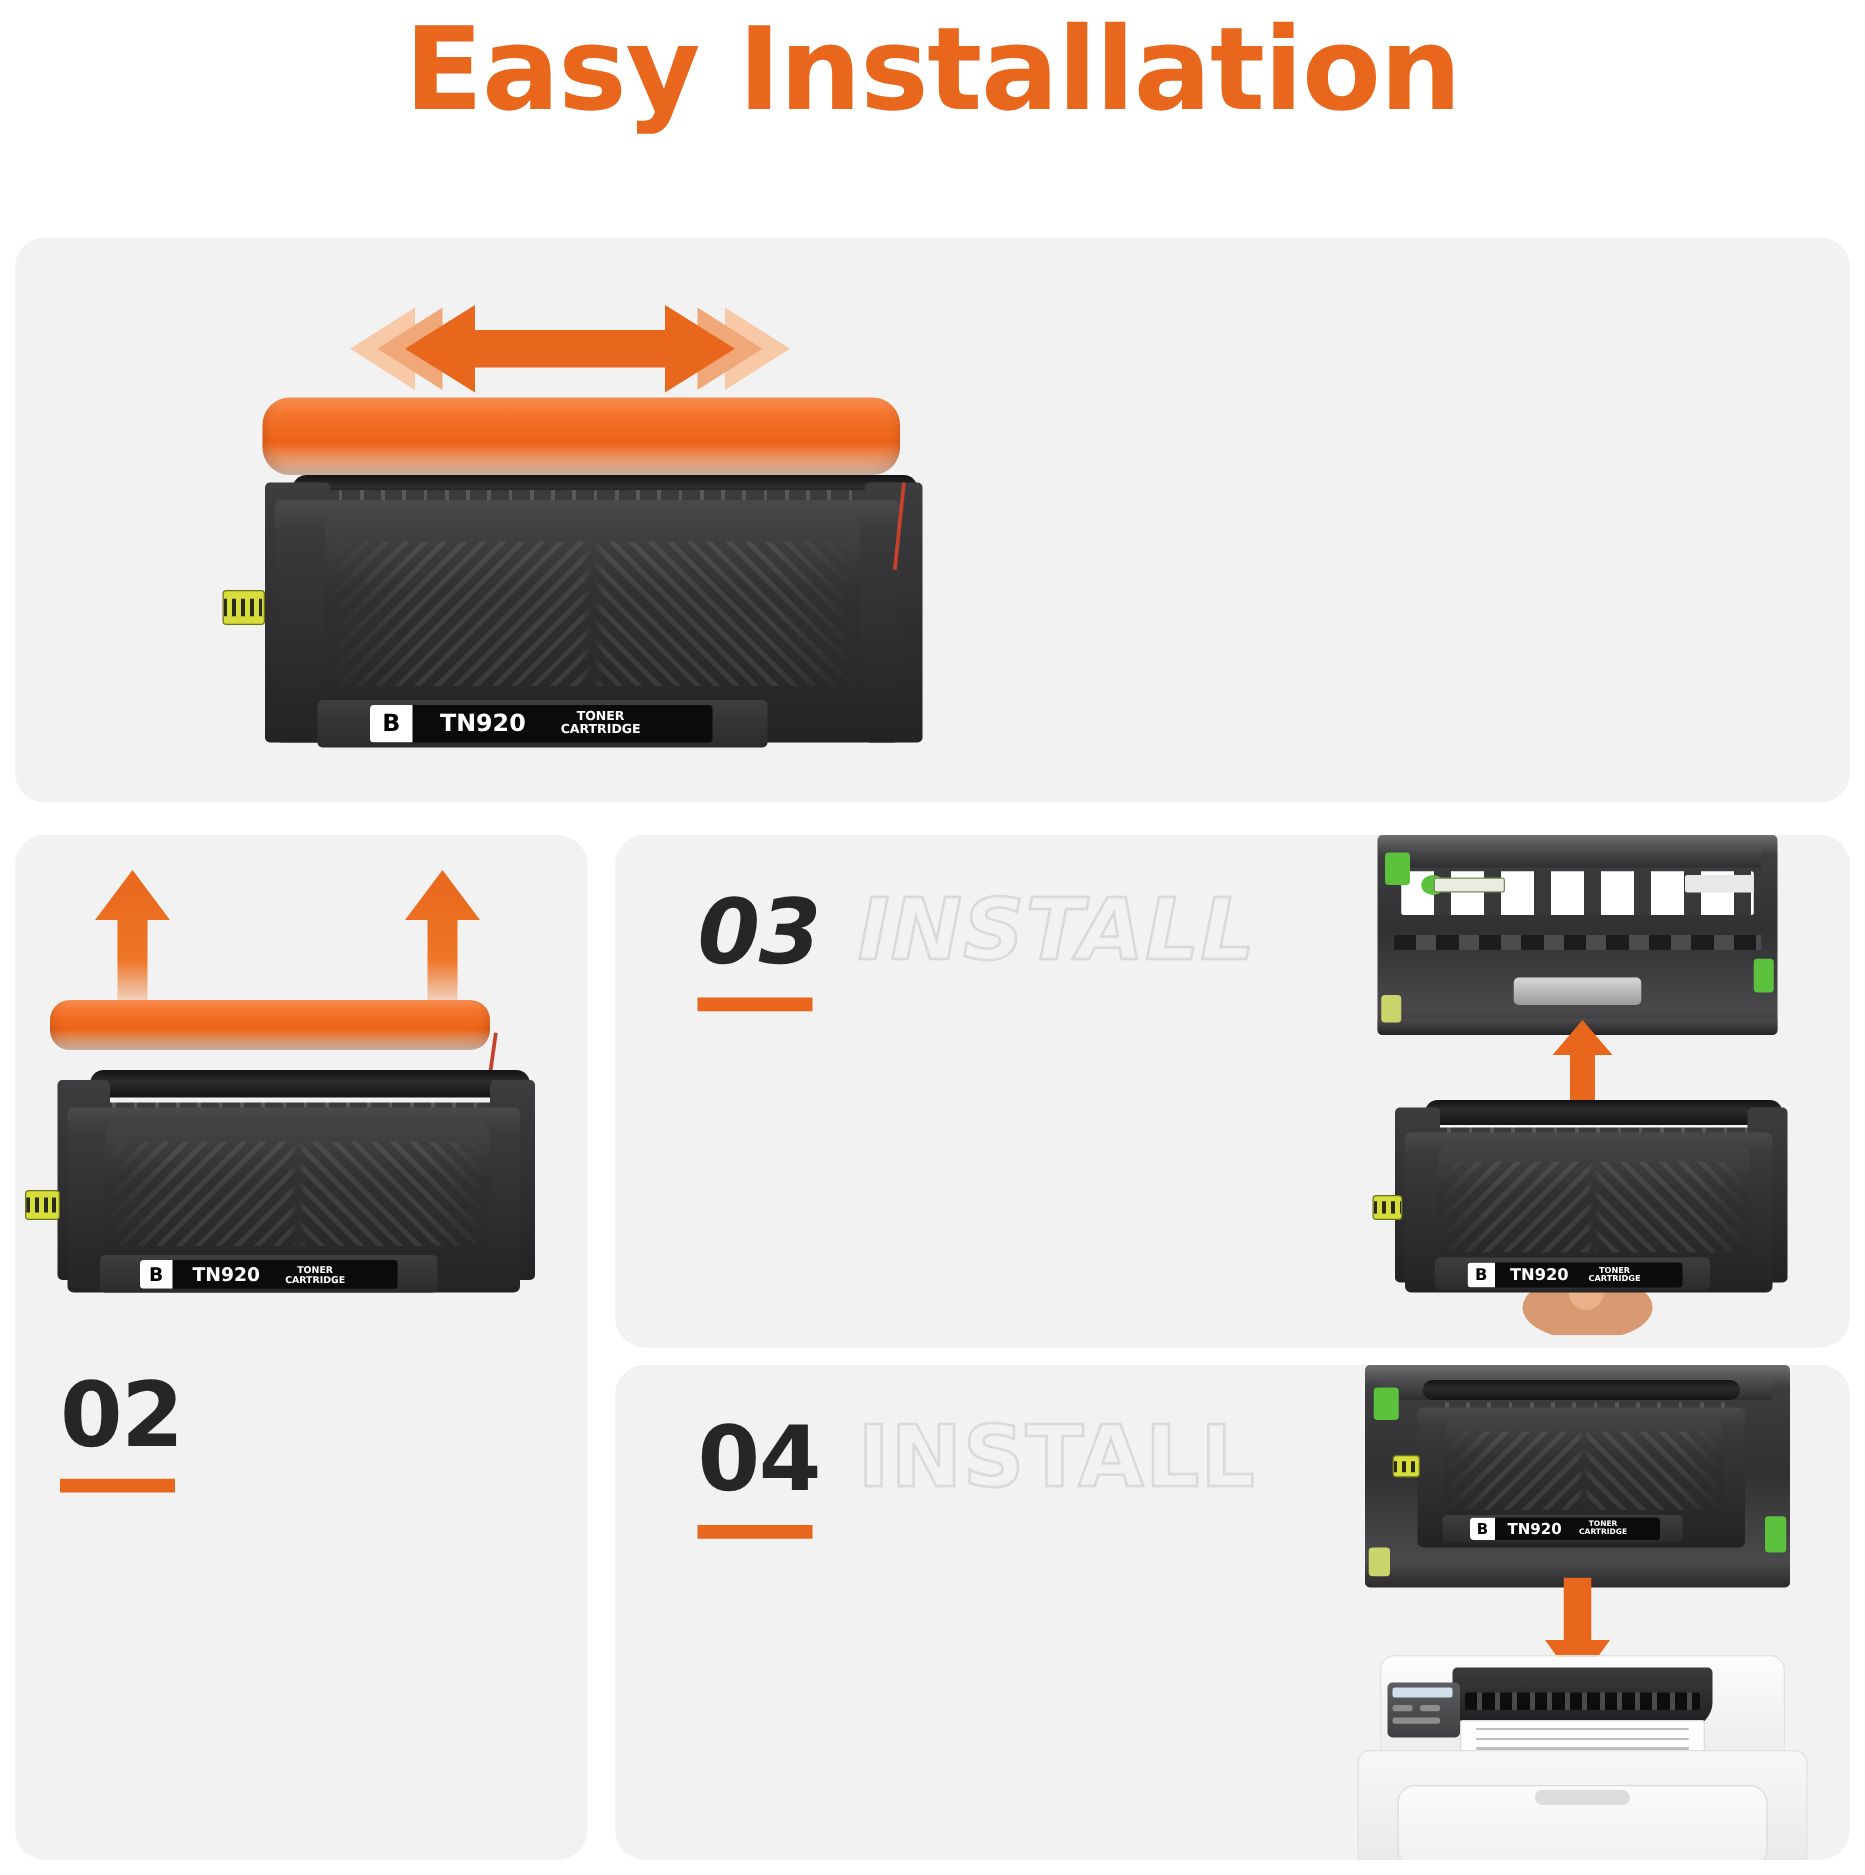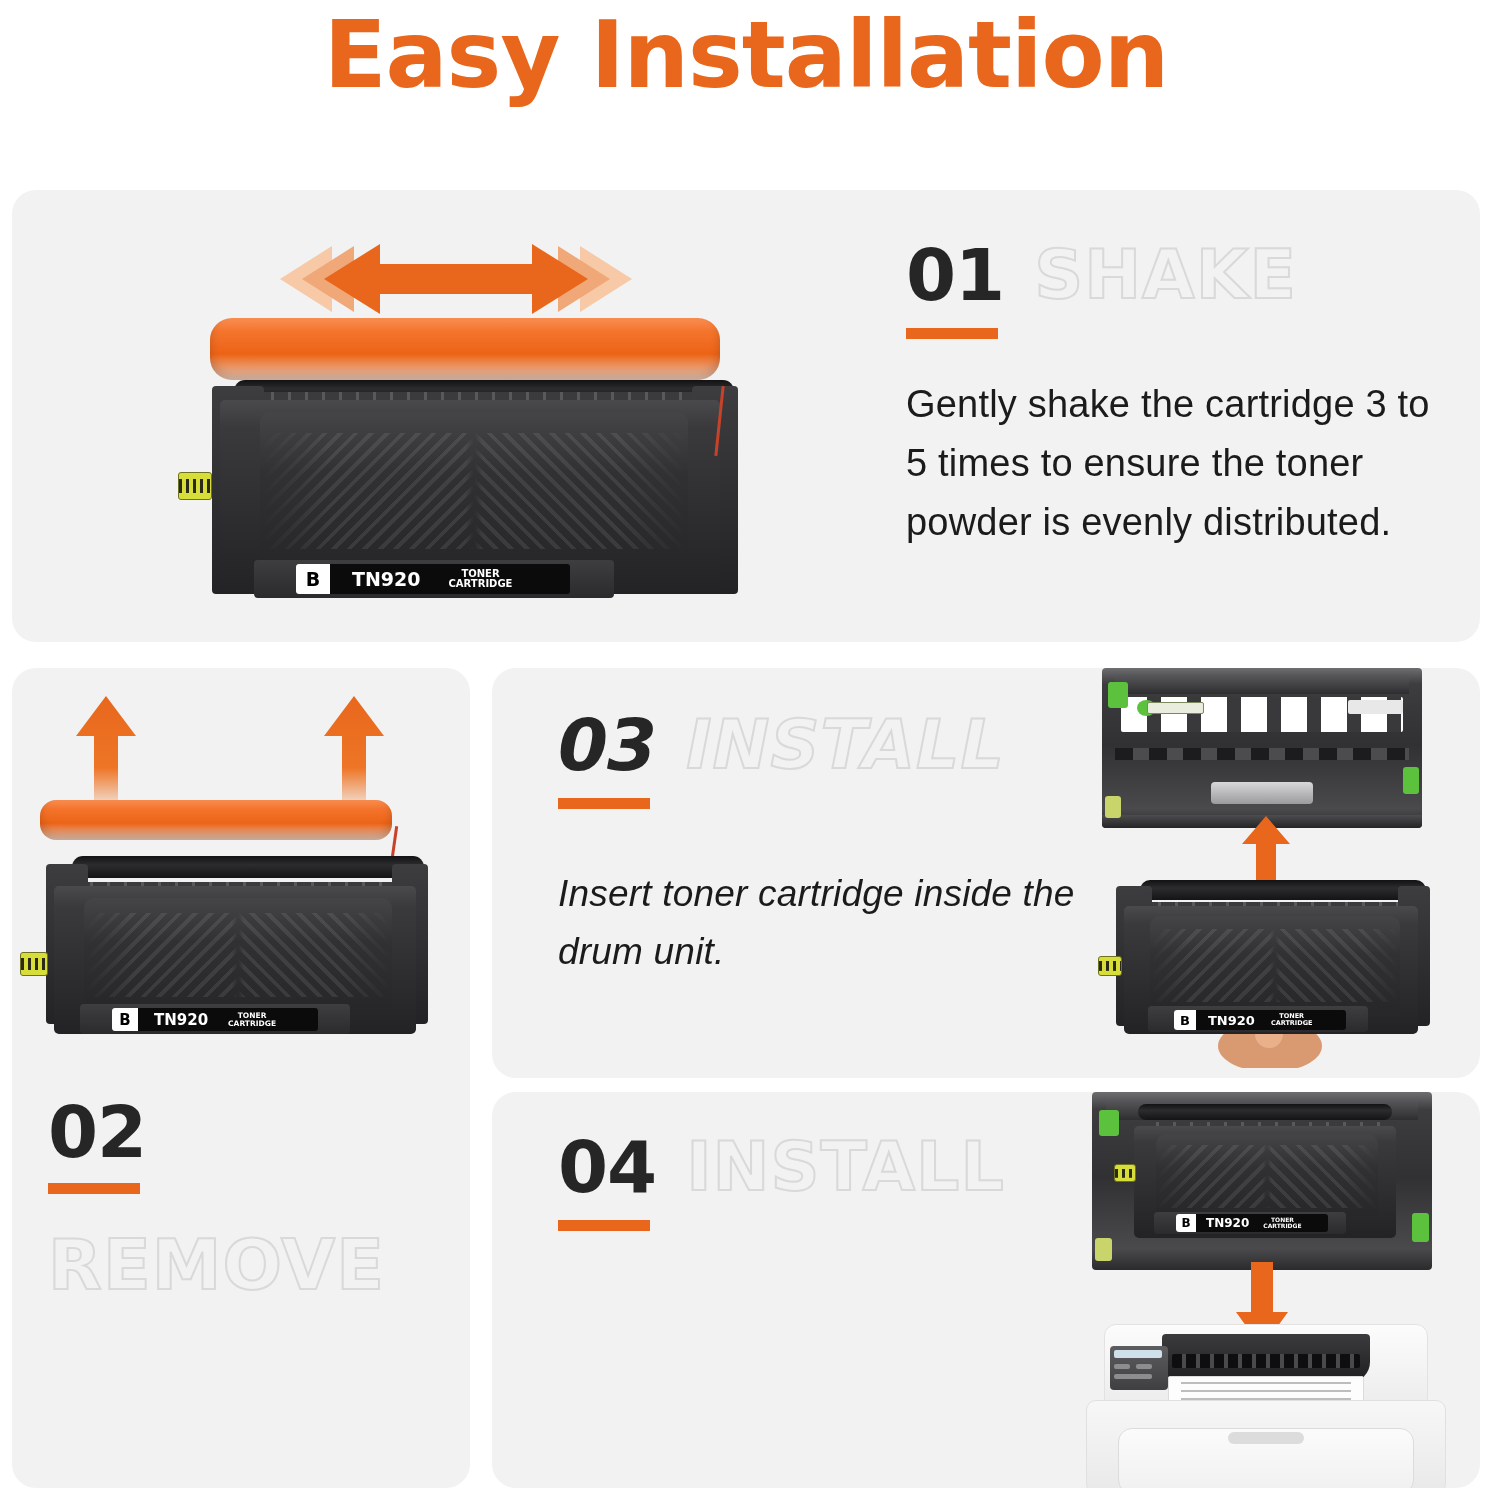--- a/index.html
+++ b/index.html
@@ -269,28 +269,20 @@
         <div class="bbox" style="width:34px; font-size:19px;">B</div>
         <div class="model" style="font-size:19px; margin-left:22px;">TN920</div>
         <div class="tc" style="font-size:10px; margin-left:28px;">
           <div>TONER</div>
           <div>CARTRIDGE</div>
         </div>
       </div>
     </div>
   </div>
 
-  <div class="stepblock" id="txt1">
-    <div class="headrow">
-      <div class="stepnum">01</div>
-      <div class="stepword">SHAKE</div>
-    </div>
-    <div class="rule"></div>
-    <div class="body">Gently shake the cartridge 3 to 5 times to ensure the toner powder is evenly distributed.</div>
-  </div>
 
   <div class="panel" id="panel2">
 
     <svg class="arrow-up" style="left:62px; top:28px;" width="64" height="116" viewBox="0 0 64 116">
       <defs>
           <linearGradient id="gu1" x1="0" y1="0" x2="0" y2="1">
         <stop offset="0" stop-color="#E8671C"></stop>
             <stop offset="0.62" stop-color="#EE7526"></stop>
         <stop offset="1" stop-color="#f2f2f2"></stop>
           </linearGradient>
@@ -332,21 +324,20 @@
           <div>TONER</div>
           <div>CARTRIDGE</div>
         </div>
       </div>
     </div>
   </div>
 
   <div class="stepblock" id="txt2">
     <div class="stepnum">02</div>
     <div class="rule"></div>
-    <div class="stepword below">REMOVE</div>
   </div>
 
   <div class="panel" id="panel3">
 
     <div class="drum" style="left:610px; top:0px; width:320px; height:160px;">
       <div class="drum-bar"></div>
       <div class="drum-inner"></div>
       <div class="drum-band" style="top:50%; height:12px;"></div>
       <div class="drum-tray" style="left:34%; top:71%; width:32%; height:14%;"></div>
       <div class="drum-badge" style="right:6%; top:20%; width:17%; height:9%;"></div>
@@ -390,21 +381,20 @@
       </div>
     </div>
   </div>
 
   <div class="stepblock" id="txt3">
     <div class="headrow">
       <div class="stepnum">03</div>
       <div class="stepword">INSTALL</div>
     </div>
     <div class="rule"></div>
-    <div class="body">Insert toner cartridge inside the drum unit.</div>
   </div>
 
   <div class="panel" id="panel4">
 
     <div class="drum" style="left:600px; top:0px; width:340px; height:178px;">
       <div class="drum-bar"></div>
       <div class="grn" style="left:2%; top:10%; width:6%; height:15%;"></div>
       <div class="grn" style="right:1%; top:68%; width:5%; height:16%;"></div>
       <div class="grn" style="left:1%; top:82%; width:5%; height:13%; background:#c9d46a;"></div>
     </div>

